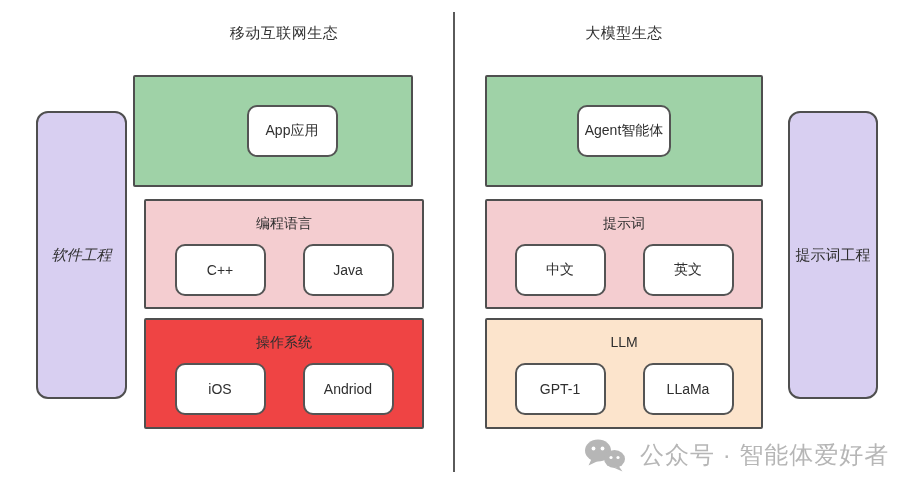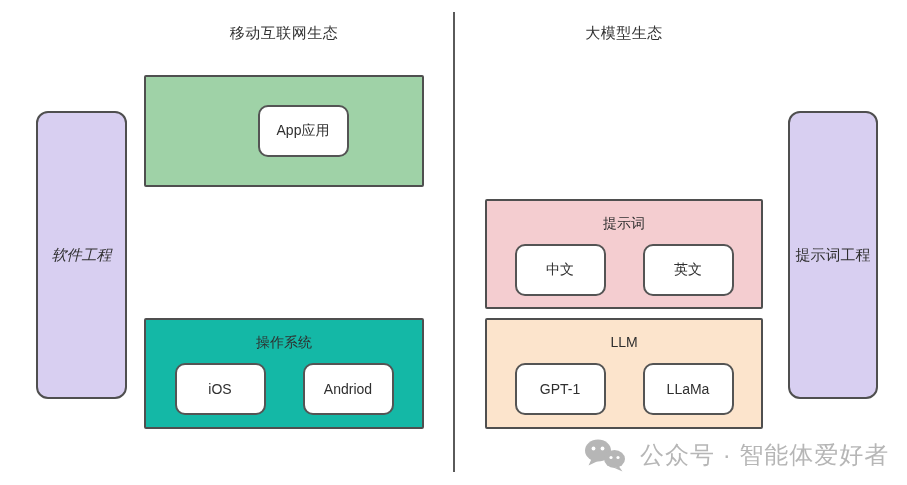--- a/index.html
+++ b/index.html
@@ -58,21 +58,21 @@
     position: absolute;
     border: 2px solid #4f4f4f;
     border-radius: 2px;
     box-sizing: border-box;
     display: flex;
     flex-direction: column;
     align-items: center;
   }
   .layer.center-chip { justify-content: center; }
 
-  .l-green  { left: 144px; top: 75px;  width: 280px; height: 112px; padding-left: 38px; }
+  .l-green  { left: 133px; top: 75px;  width: 280px; height: 112px; padding-left: 38px; }
   .l-pink   { left: 144px; top: 199px; width: 280px; height: 110px; }
   .l-orange { left: 144px; top: 318px; width: 280px; height: 111px; }
   .r-green  { left: 485px; top: 75px;  width: 278px; height: 112px; }
   .r-pink   { left: 485px; top: 199px; width: 278px; height: 110px; text-align: center; }
   .r-orange { left: 485px; top: 318px; width: 278px; height: 111px; }
 
   .layer-label {
     margin-top: 12px;
     font-size: 14px;
     font-weight: 500;
@@ -128,29 +128,39 @@
   <div class="divider"></div>
 
   <div class="side-box side-left" style="background-color: rgb(216, 207, 241); font-style: italic;">
     <span>软件工程</span>
   </div>
 
   <div class="layer center-chip l-green" style="background-color: rgb(159, 210, 167);">
     <div class="chip">App应用</div>
   </div>
 
-
-  <div class="layer l-orange" style="background-color: #14b8a6; align-items: center;">
+  <div class="layer l-pink" style="background-color: rgb(244, 205, 208);">
+    <div class="layer-label">编程语言</div>
+    <div class="chip-row">
+      <div class="chip">C++</div>
+      <div class="chip">Java</div>
+    </div>
+  </div>
+
+  <div class="layer l-orange" style="background-color: #ef4444; align-items: center;">
     <div class="layer-label">操作系统</div>
     <div class="chip-row">
       <div class="chip">iOS</div>
       <div class="chip">Andriod</div>
     </div>
   </div>
 
+  <div class="layer center-chip r-green" style="background-color: rgb(159, 210, 167);">
+    <div class="chip">Agent智能体</div>
+  </div>
 
   <div class="layer r-pink" style="background-color: rgb(244, 205, 208);">
     <div class="layer-label">提示词</div>
     <div class="chip-row">
       <div class="chip">中文</div>
       <div class="chip">英文</div>
     </div>
   </div>
 
   <div class="layer r-orange" style="background-color: rgb(252, 228, 204);">

